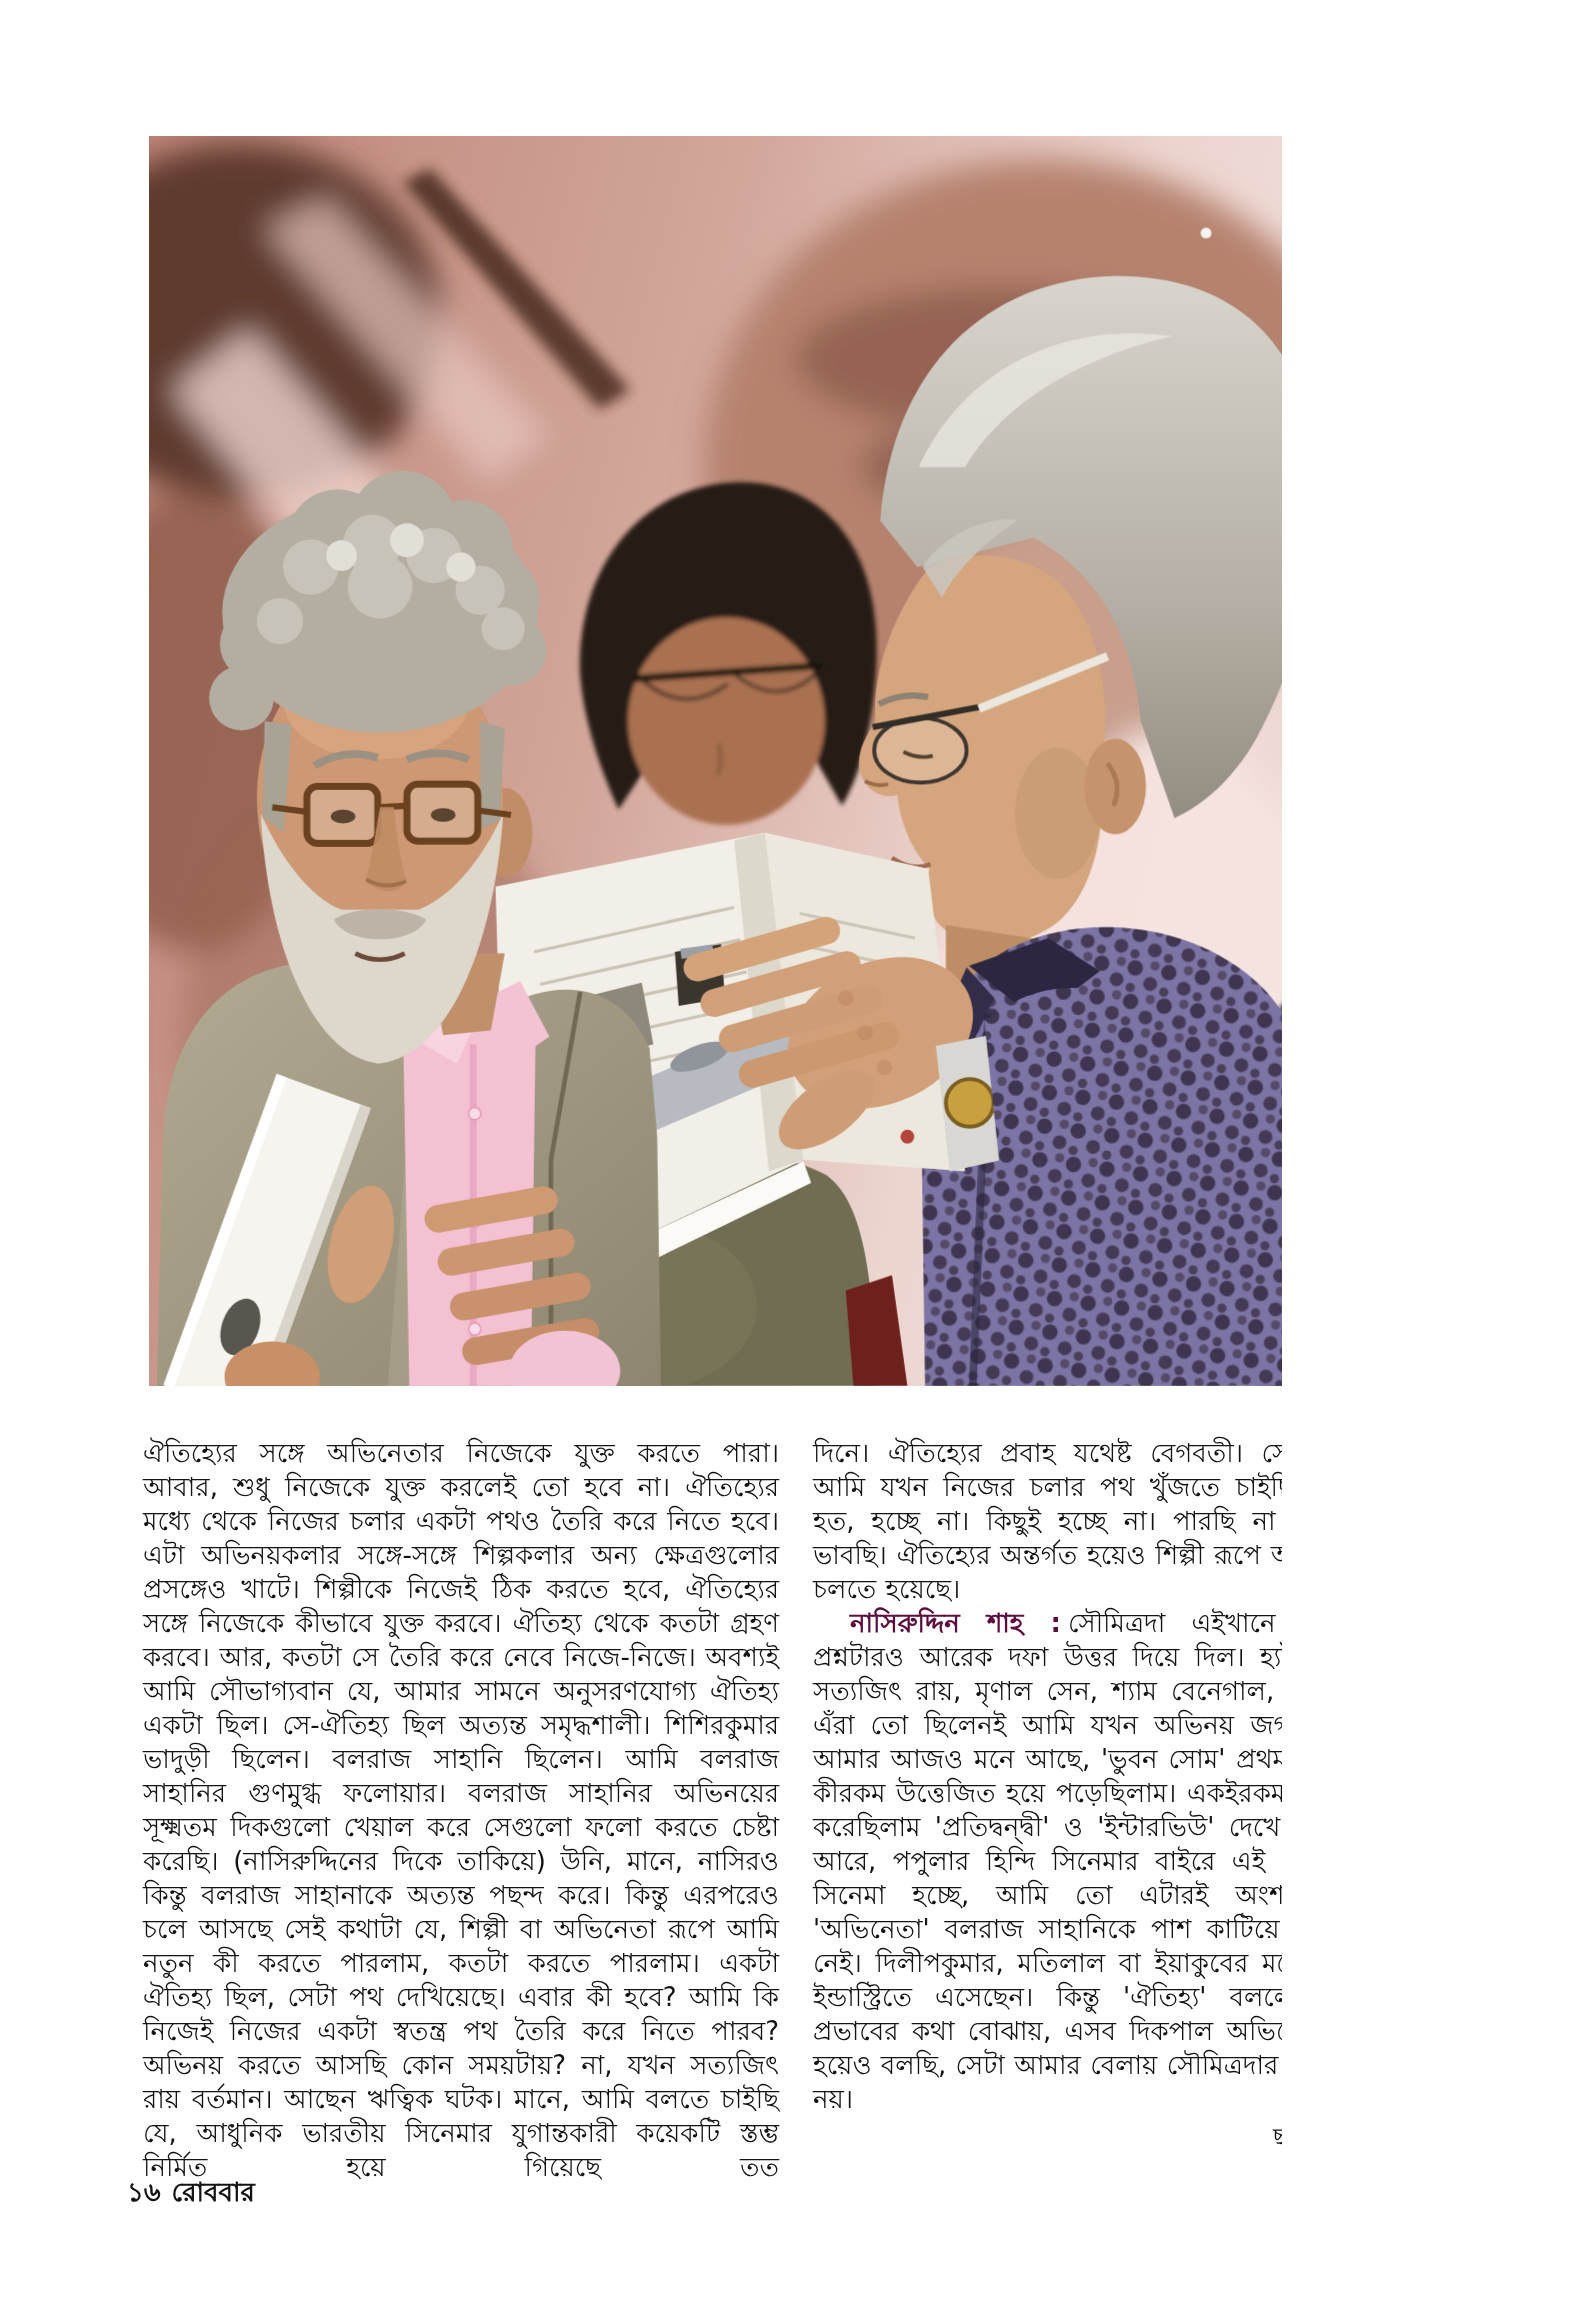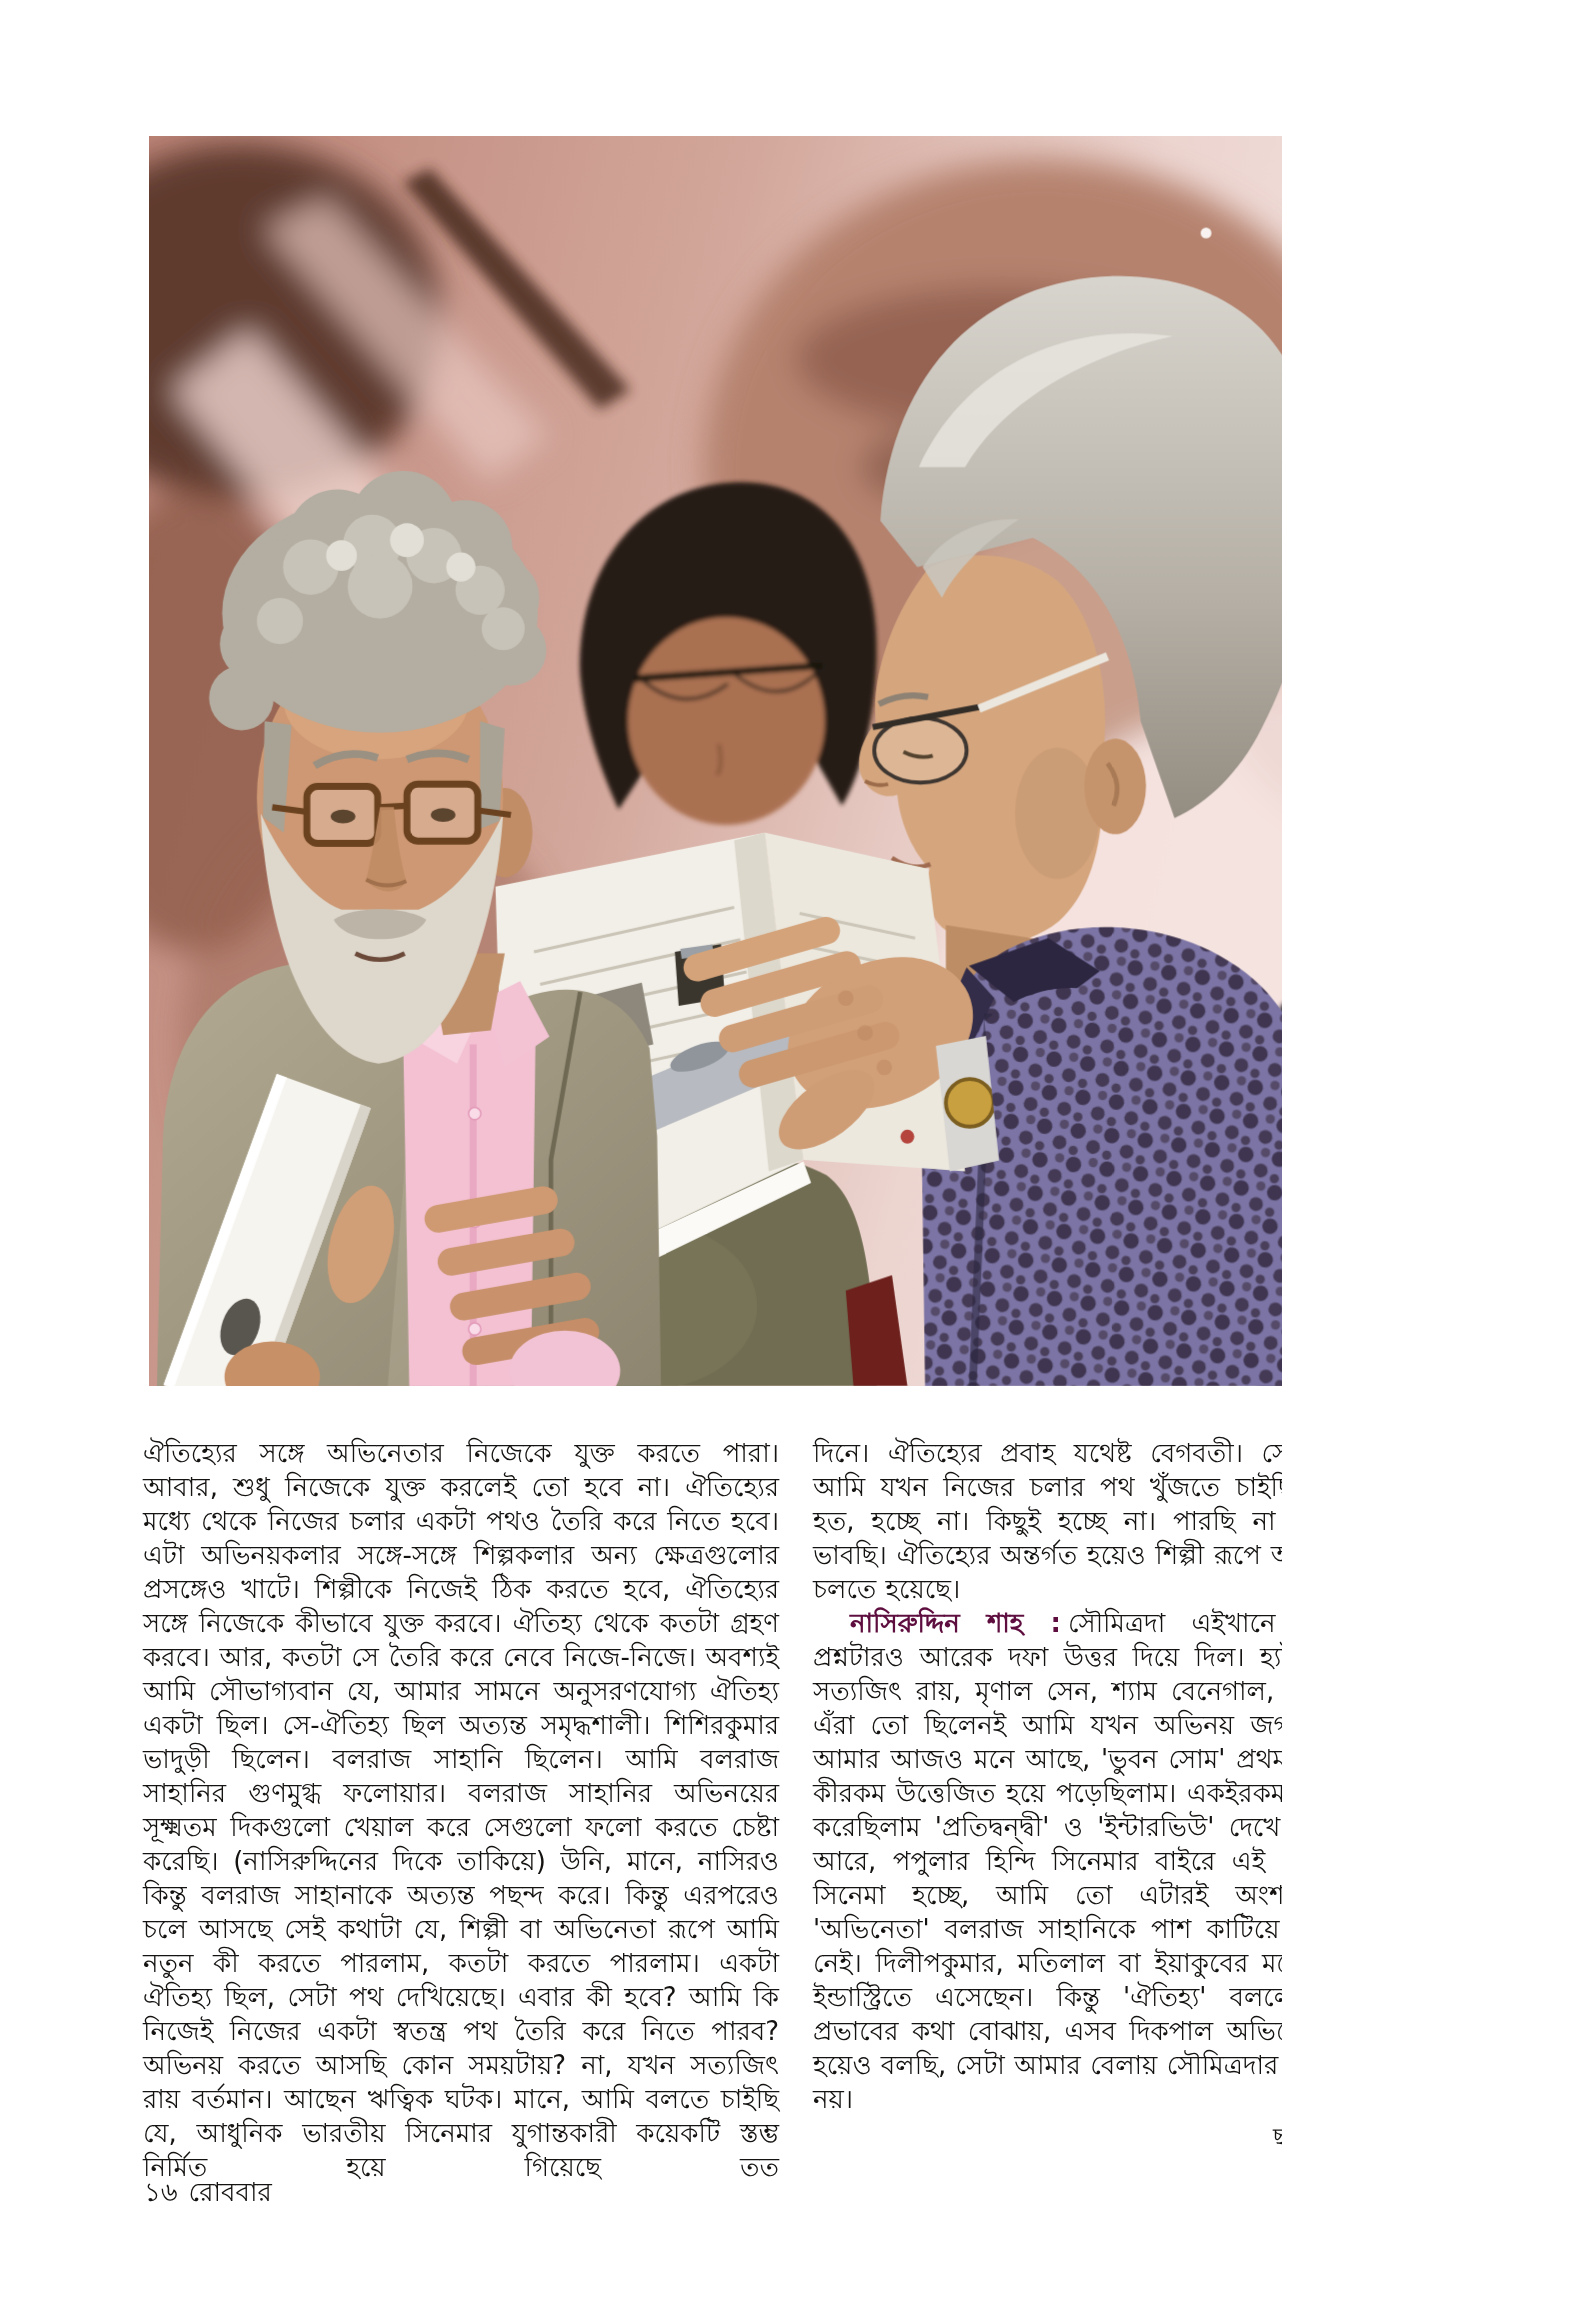--- a/index.html
+++ b/index.html
@@ -34,23 +34,24 @@
     margin-right:7px;
   }
   .credits{
     margin-top:4px;
     text-align-last:right;
     line-height:35px;
     font-size:25.4px;
   }
   .credit-line{display:block;}
   .footer{
-    position:absolute;left:144px;top:2175px;
+    position:absolute;left:127px;top:2175px;
     font-size:26px;line-height:34px;color:#151311;
     white-space:nowrap;
+    font-weight:bold;
   }
   .footer .page-num{margin-right:10.8px;}
 </style>
 </head>
 <body>
 
 <div class="page">
 
   <figure class="photo-figure" style="margin:0;">
     <svg viewBox="0 0 1660 1624" preserveAspectRatio="none">

